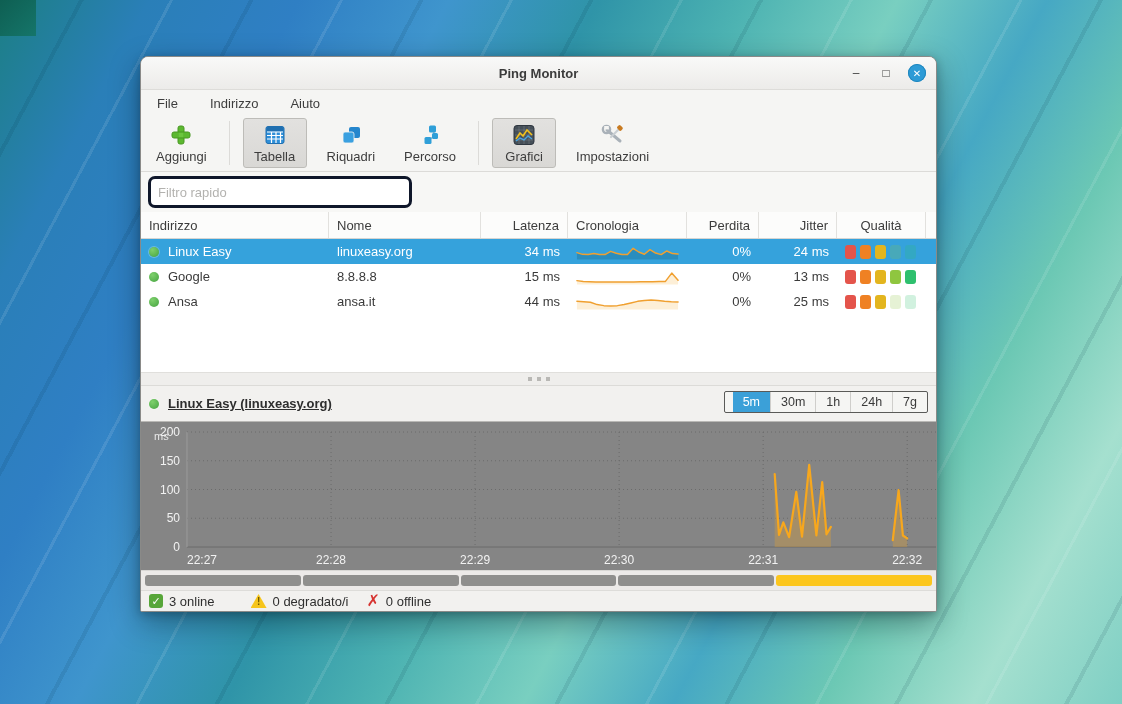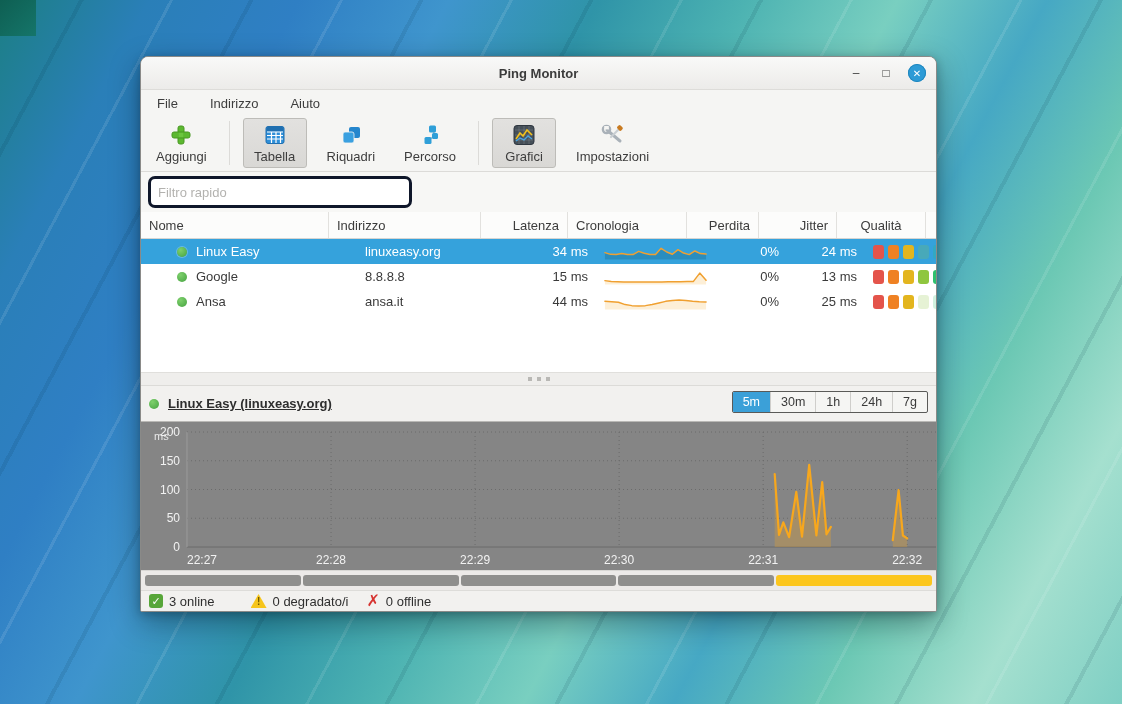--- a/index.html
+++ b/index.html
@@ -57,40 +57,40 @@
   .filter-input::placeholder{color:#b3b2af;}
 
   
   .table-area{flex:1 1 auto;background:#fff;display:flex;flex-direction:column;overflow:hidden;}
   .tgrid{display:grid;grid-template-columns:188px 152px 87px 119px 72px 78px 89px 1fr;align-items:center;}
   .thead{height:26px;background:#fcfcfb;border-bottom:1px solid #d6d5d2;font-size:13px;color:#3c3c3c;}
   .th{height:100%;display:flex;align-items:center;padding:0 8px;border-right:1px solid #e2e1de;box-sizing:border-box;cursor:pointer;}
   .th.r{justify-content:flex-end;}
   .th.c{justify-content:center;}
   .th.last{border-right:none;}
-  .trow{height:25px;font-size:13px;color:#3a3a3a;cursor:pointer;padding-left:28px;}
+  .trow{height:25px;font-size:13px;color:#3a3a3a;cursor:pointer;}
   .trow.selected{background:#35a2dc;color:#fff;}
   .cell{padding:0 8px;display:flex;align-items:center;overflow:hidden;white-space:nowrap;}
   .cell.r{justify-content:flex-end;}
   .dot{width:10px;height:10px;border-radius:50%;flex:0 0 10px;margin-right:9px;
     background:radial-gradient(circle at 35% 30%,#7ed06c,#46a341);box-shadow:0 0 0 1px rgba(255,255,255,.25);}
   .spark{width:111px;height:18px;display:block;}
   .qwrap{display:flex;gap:4px;align-items:center;}
   .qsq{width:11px;height:14px;border-radius:3px;}
 
   .splitter{height:12px;flex:0 0 12px;background:#efeeec;border-top:1px solid #e0dfdc;
     border-bottom:1px solid #dcdbd8;display:flex;align-items:center;justify-content:center;gap:5px;cursor:row-resize;}
   .grip{width:4px;height:4px;background:#b9b8b5;}
 
   
   .panel-header{height:35px;flex:0 0 35px;display:flex;align-items:center;
     padding:0 8px;background:#f2f1ef;position:relative;}
   .panel-title{font-size:13px;font-weight:bold;color:#2e2e2e;margin-left:0;text-decoration:underline;}
   .ranges{position:absolute;right:8px;top:5px;display:flex;border:1px solid #5a5a58;
-    border-radius:2px;overflow:hidden;background:#f5f5f3;}
+    border-radius:2px;overflow:hidden;background:#f5f5f3;padding-left:8px;}
   .rbtn{padding:3px 10px;font-size:12.5px;color:#3a3a3a;cursor:pointer;border-right:1px solid #cfcecb;}
   .rbtn:last-child{border-right:none;}
   .rbtn.sel{background:#3ba0d8;color:#fff;}
 
   .chart{height:148px;flex:0 0 148px;background:#858585;position:relative;border-top:1px solid #b9b8b5;}
   .chart svg{position:absolute;inset:0;}
 
   .timeline{height:19px;flex:0 0 19px;background:#eceae8;display:flex;align-items:center;
     gap:2px;padding:0 4px;border-top:1px solid #d8d7d4;}
   .tseg{flex:1;height:11px;border-radius:3px;cursor:pointer;}
@@ -213,22 +213,22 @@
       <span>Impostazioni</span>
     </div>
   </div>
 
   <div class="filter-row">
     <input class="filter-input" type="text" placeholder="Filtro rapido" style="">
   </div>
 
   <div class="table-area">
     <div class="tgrid thead">
+      <div class="th">Indirizzo</div>
       <div class="th">Nome</div>
-      <div class="th">Indirizzo</div>
       <div class="th r">Latenza</div>
       <div class="th">Cronologia</div>
       <div class="th r">Perdita</div>
       <div class="th r">Jitter</div>
       <div class="th c">Qualità</div>
       <div class="th last"></div>
     </div>
 
     <div class="tgrid trow selected">
       <div class="cell">

